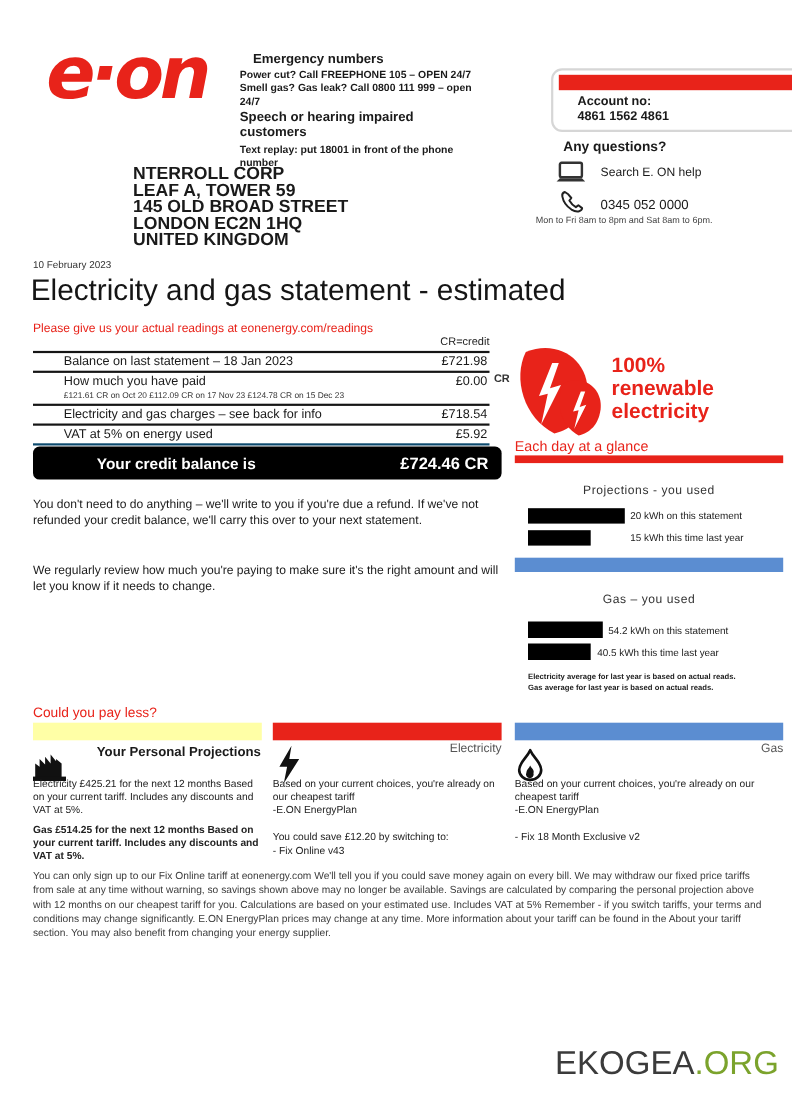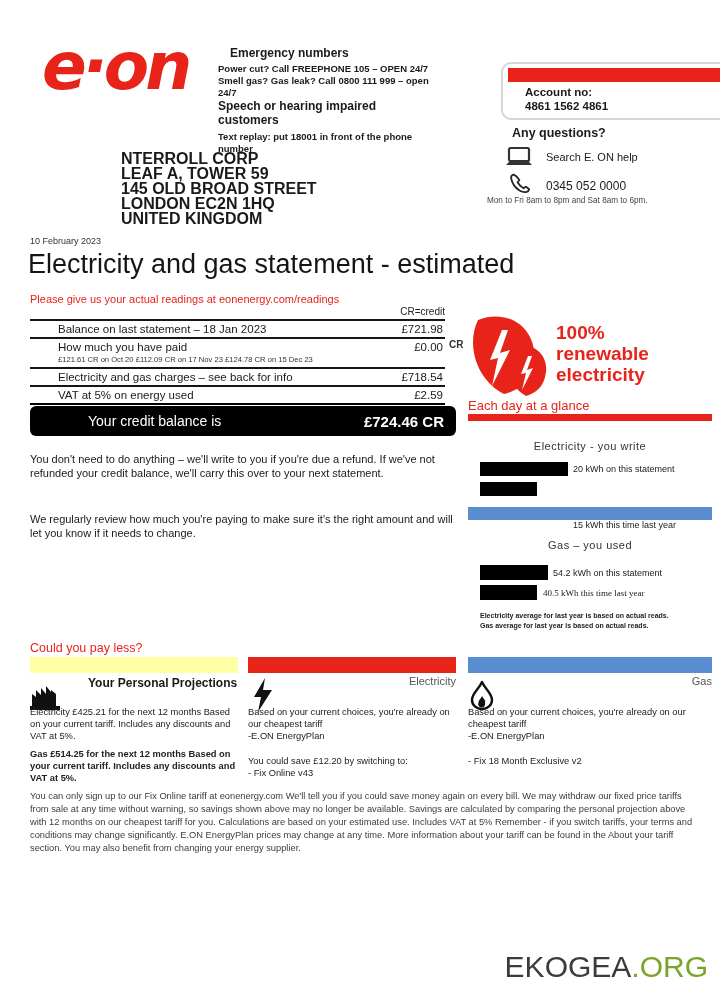--- a/index.html
+++ b/index.html
@@ -30,52 +30,52 @@
 
   #address{left:105px;top:151px;font-size:16px;font-weight:bold;line-height:15px;margin-left:16px;}
 
   #date{left:30px;top:236px;font-size:9px;color:#333;}
   #title{left:28px;top:249px;font-size:27px;color:#151515;}
   #red-note{left:30px;top:293px;font-size:11px;color:#e8231a;}
 
   #cr-legend{left:30px;top:306px;width:415px;text-align:right;font-size:10px;font-weight:normal;color:#222;}
   #table{left:30px;top:319px;width:415px;}
   .trow{border-top:2px solid #151515;display:flex;justify-content:space-between;padding:2px 2px 2px 0;}
-  .trow.last{border-bottom:2px solid #000000;}
+  .trow.last{border-bottom:2px solid #0c4a6e;}
   .trow .lbl{padding-left:28px;font-size:11.5px;}
   .trow .val{font-size:11.5px;}
   .tdetail{font-size:7.6px;color:#333;padding:0 0 3px 28px;}
   #cr-suffix{left:449px;top:339px;font-size:10px;font-weight:bold;color:#333;}
 
   #balance-bar{left:30px;top:406px;width:426px;height:30px;background:#000;border-radius:6px;color:#fff;
                display:flex;align-items:center;justify-content:space-between;
                padding:0 12px 0 58px;box-sizing:border-box;}
-  .bal-l{font-size:14px;font-weight:normal;}
+  .bal-l{font-size:14px;font-weight:bold;}
   .bal-v{font-size:15px;font-weight:bold;}
 
   #para1{left:30px;top:452px;width:430px;font-size:11px;line-height:14px;}
   #para2{left:30px;top:512px;width:430px;font-size:11px;line-height:14px;}
 
   #leaves{left:464px;top:308px;}
   #renew-text{left:556px;top:322px;font-size:19px;font-weight:bold;color:#e8231a;line-height:21px;}
   #glance-title{left:468px;top:398px;font-size:13px;color:#e8231a;}
   #glance-bar{left:468px;top:414px;width:244px;height:7px;background:#e8231a;}
 
   #elec-heading{left:468px;top:440px;width:244px;text-align:center;font-size:11px;color:#333;letter-spacing:.5px;}
   #ebar1{left:480px;top:462px;width:88px;height:14px;background:#000;}
   #elabel1{left:573px;top:464px;font-size:9px;color:#222;}
   #ebar2{left:480px;top:482px;width:57px;height:14px;background:#000;}
-  #elabel2{left:573px;top:484px;font-size:9px;color:#222;margin-top:36px;}
+  #elabel2{left:573px;top:484px;font-size:9px;color:#222;}
   #blue-bar{left:468px;top:507px;width:244px;height:13px;background:#5b8dd1;}
 
   #gas-heading{left:468px;top:539px;width:244px;text-align:center;font-size:11px;color:#333;letter-spacing:.5px;}
   #gbar1{left:480px;top:565px;width:68px;height:15px;background:#000;}
   #glabel1{left:553px;top:568px;font-size:9px;color:#222;}
   #gbar2{left:480px;top:585px;width:57px;height:15px;background:#000;}
-  #glabel2{left:543px;top:588px;font-size:9px;color:#222;font-family:Liberation Serif, serif;}
+  #glabel2{left:543px;top:588px;font-size:9px;color:#222;}
   #gnote{left:480px;top:611px;font-size:7px;font-weight:bold;color:#222;line-height:9.5px;}
 
   #payless-title{left:30px;top:641px;font-size:12.5px;color:#e8231a;}
   #ybar{left:30px;top:657px;width:208px;height:16px;background:#ffffa6;}
   #rbar{left:248px;top:657px;width:208px;height:16px;background:#e8231a;}
   #bbar{left:468px;top:657px;width:244px;height:16px;background:#5b8dd1;}
   #col1-head{left:88px;top:676px;width:150px;text-align:left;font-size:12px;font-weight:bold;line-height:14px;}
   #col2-head{left:248px;top:675px;width:208px;text-align:right;font-size:11px;color:#555;}
   #col3-head{left:468px;top:675px;width:244px;text-align:right;font-size:11px;color:#555;}
   #icon1{left:30px;top:682px;}
@@ -154,21 +154,21 @@
       <span class="lbl">How much you have paid</span>
       <span class="val">£0.00</span>
     </div>
     <div class="tdetail">£121.61 CR on Oct 20 £112.09 CR on 17 Nov 23 £124.78 CR on 15 Dec 23</div>
     <div class="trow">
       <span class="lbl">Electricity and gas charges  – see back for info</span>
       <span class="val">£718.54</span>
     </div>
     <div class="trow last">
       <span class="lbl">VAT at 5% on energy used</span>
-      <span class="val">£2.59</span>
+      <span class="val">£5.92</span>
     </div>
   </div>
   <div class="abs" id="cr-suffix">CR</div>
 
   <div class="abs" id="balance-bar">
     <span class="bal-l">Your credit balance is</span>
     <span class="bal-v">£724.46 CR</span>
   </div>
 
   <div class="abs" id="para1">You don't need to do anything – we'll write to you if you're due a refund. If we've not refunded your credit balance, we'll carry this over to your next statement.</div>
@@ -184,21 +184,21 @@
   </span>
   <div class="abs" id="renew-text">
     <div>100%</div>
     <div>renewable</div>
     <div>electricity</div>
   </div>
 
   <div class="abs" id="glance-title">Each day at a glance</div>
   <div class="abs" id="glance-bar"></div>
 
-  <div class="abs" id="elec-heading">Electricity  - you write</div>
+  <div class="abs" id="elec-heading">Projections  - you used</div>
   <div class="abs" id="ebar1"></div>
   <div class="abs" id="elabel1">20 kWh on this statement</div>
   <div class="abs" id="ebar2"></div>
   <div class="abs" id="elabel2">15 kWh this time last year</div>
   <div class="abs" id="blue-bar"></div>
 
   <div class="abs" id="gas-heading">Gas – you used</div>
   <div class="abs" id="gbar1"></div>
   <div class="abs" id="glabel1">54.2 kWh on this statement</div>
   <div class="abs" id="gbar2"></div>

